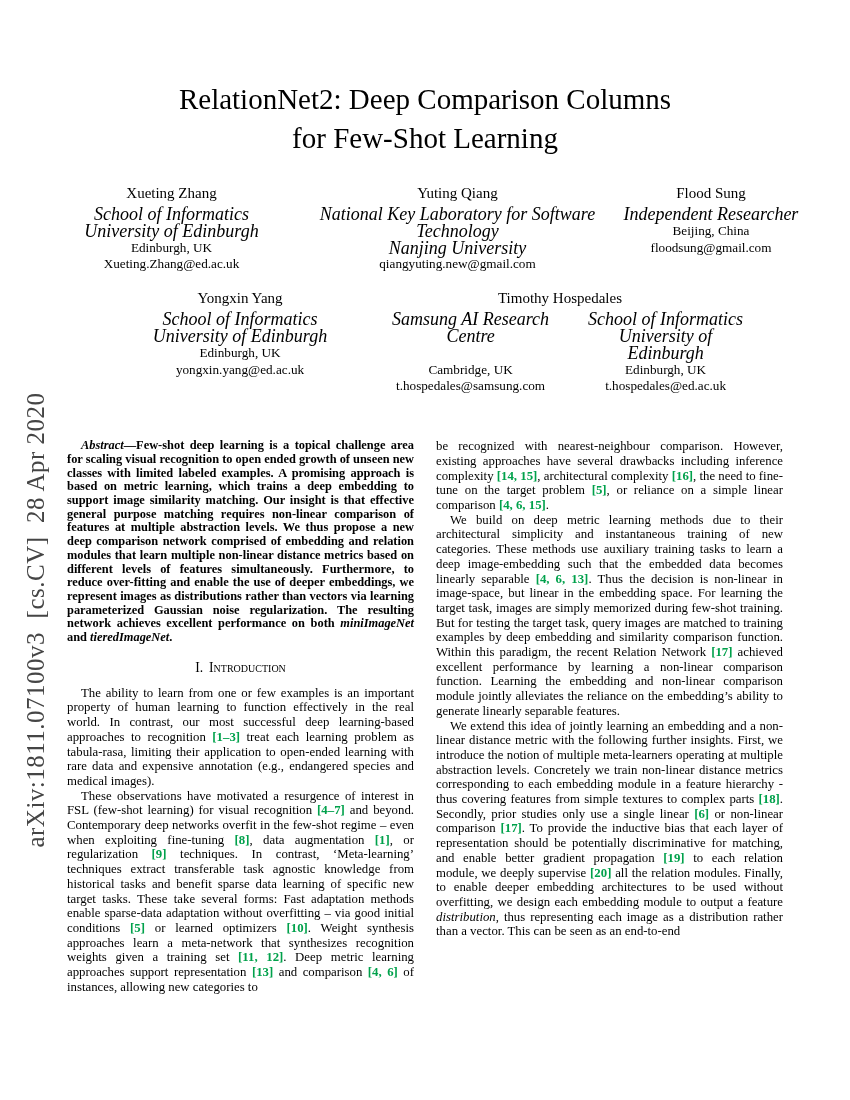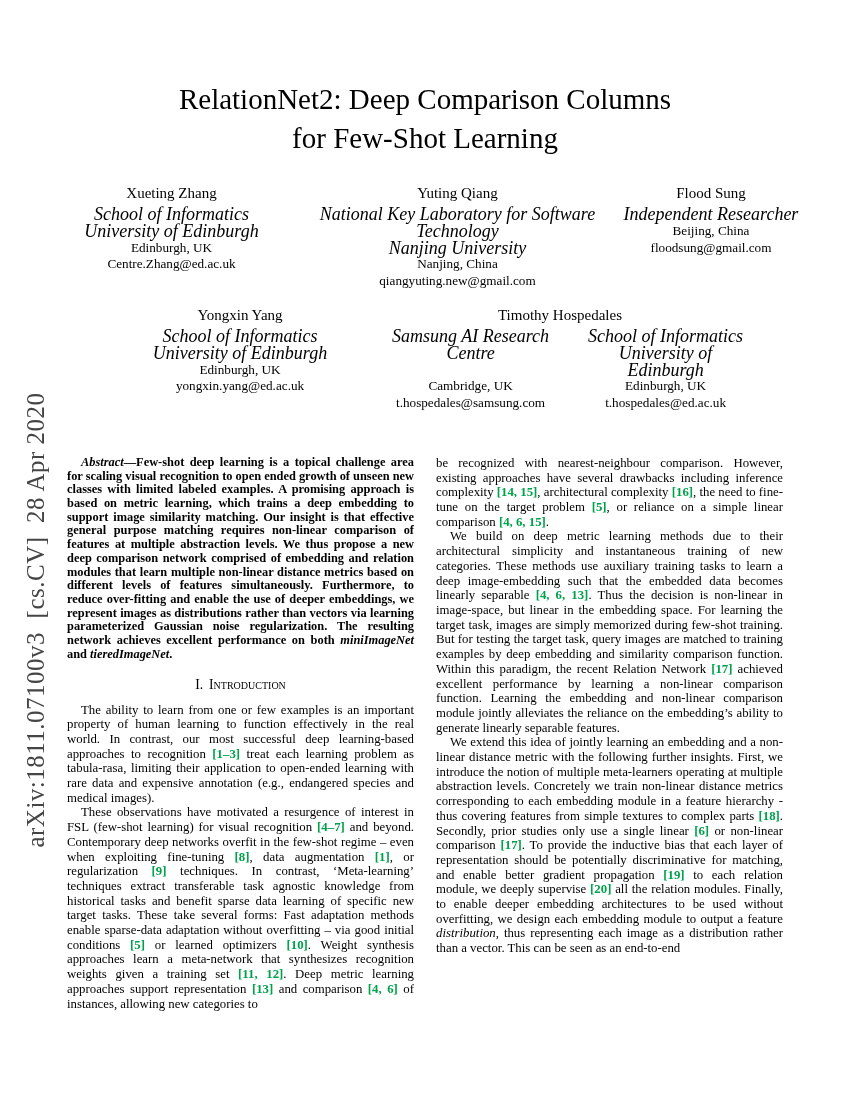--- a/index.html
+++ b/index.html
@@ -100,27 +100,26 @@
   <div class="arxiv-strip">arXiv:1811.07100v3  [cs.CV]  28 Apr 2020</div>
 
   <h1 class="title"><span>RelationNet2: Deep Comparison Columns</span><br><span>for Few-Shot Learning</span></h1>
 
   <div class="authors-row row1">
     <div class="author-block col1">
       <div class="author-name">Xueting Zhang</div>
       <div class="affil">School of Informatics</div>
       <div class="affil">University of Edinburgh</div>
       <div class="plain">Edinburgh, UK</div>
-      <div class="plain">Centre.Zhang@ed.ac.uk</div>
+      <div class="plain">Xueting.Zhang@ed.ac.uk</div>
     </div>
     <div class="author-block col2">
       <div class="author-name">Yuting Qiang</div>
       <div class="affil">National Key Laboratory for Software Technology</div>
       <div class="affil">Nanjing University</div>
-      <div class="plain">Nanjing, China</div>
       <div class="plain">qiangyuting.new@gmail.com</div>
     </div>
     <div class="author-block col3">
       <div class="author-name">Flood Sung</div>
       <div class="affil">Independent Researcher</div>
       <div class="plain">Beijing, China</div>
       <div class="plain">floodsung@gmail.com</div>
     </div>
   </div>
 

